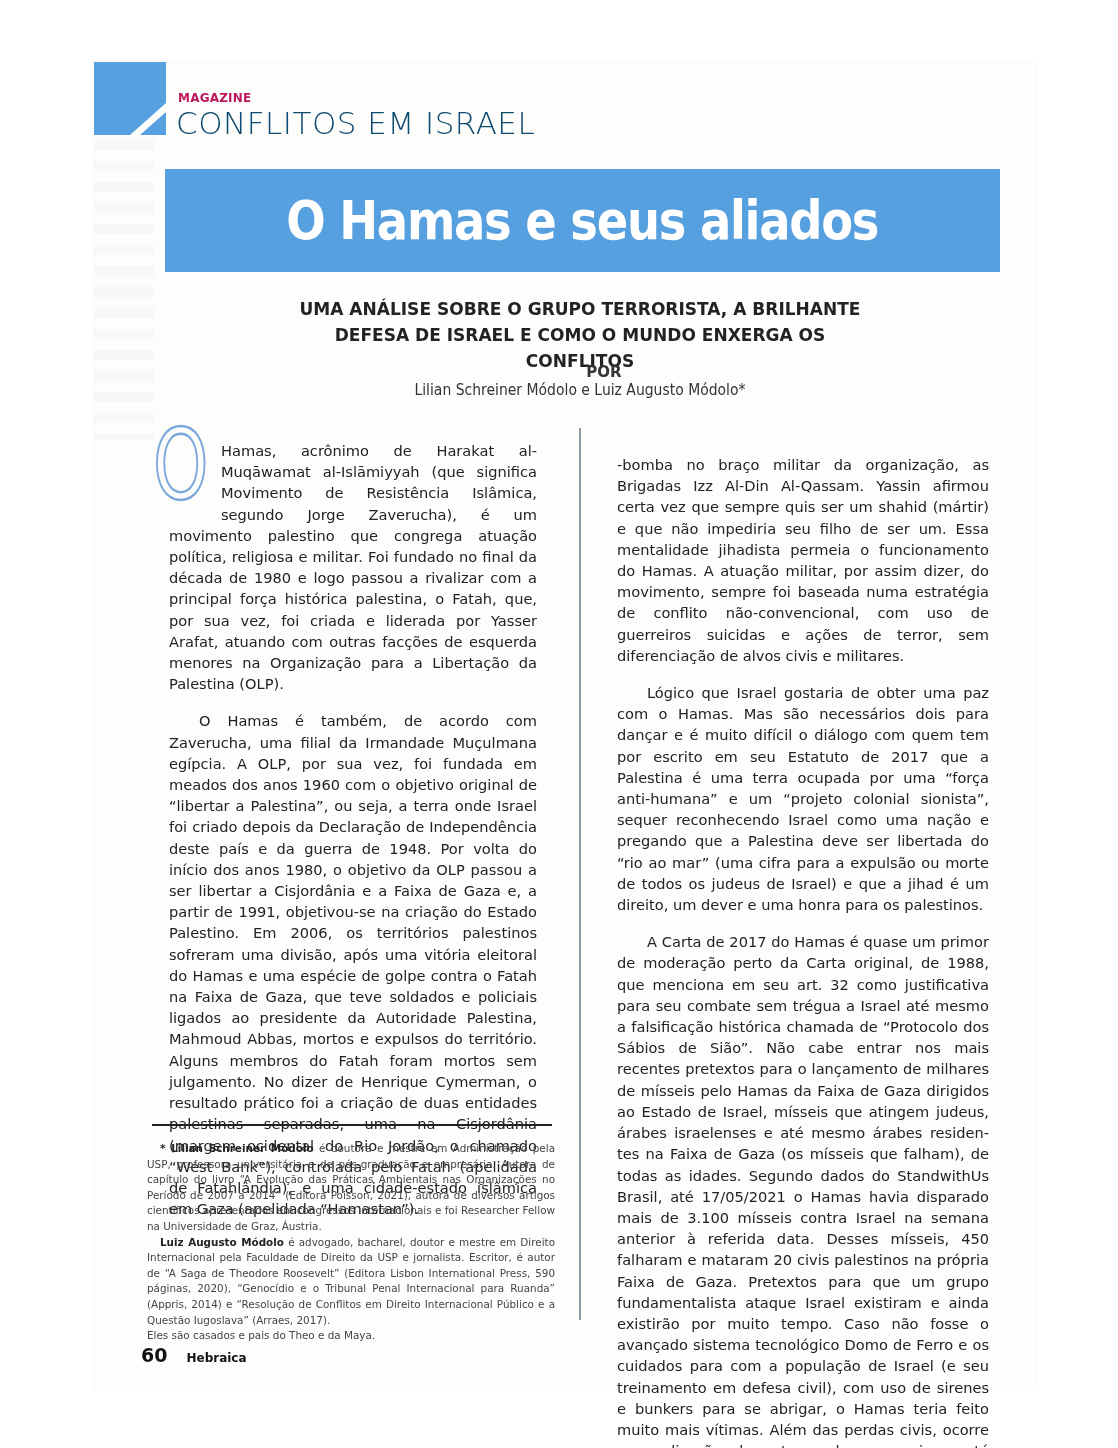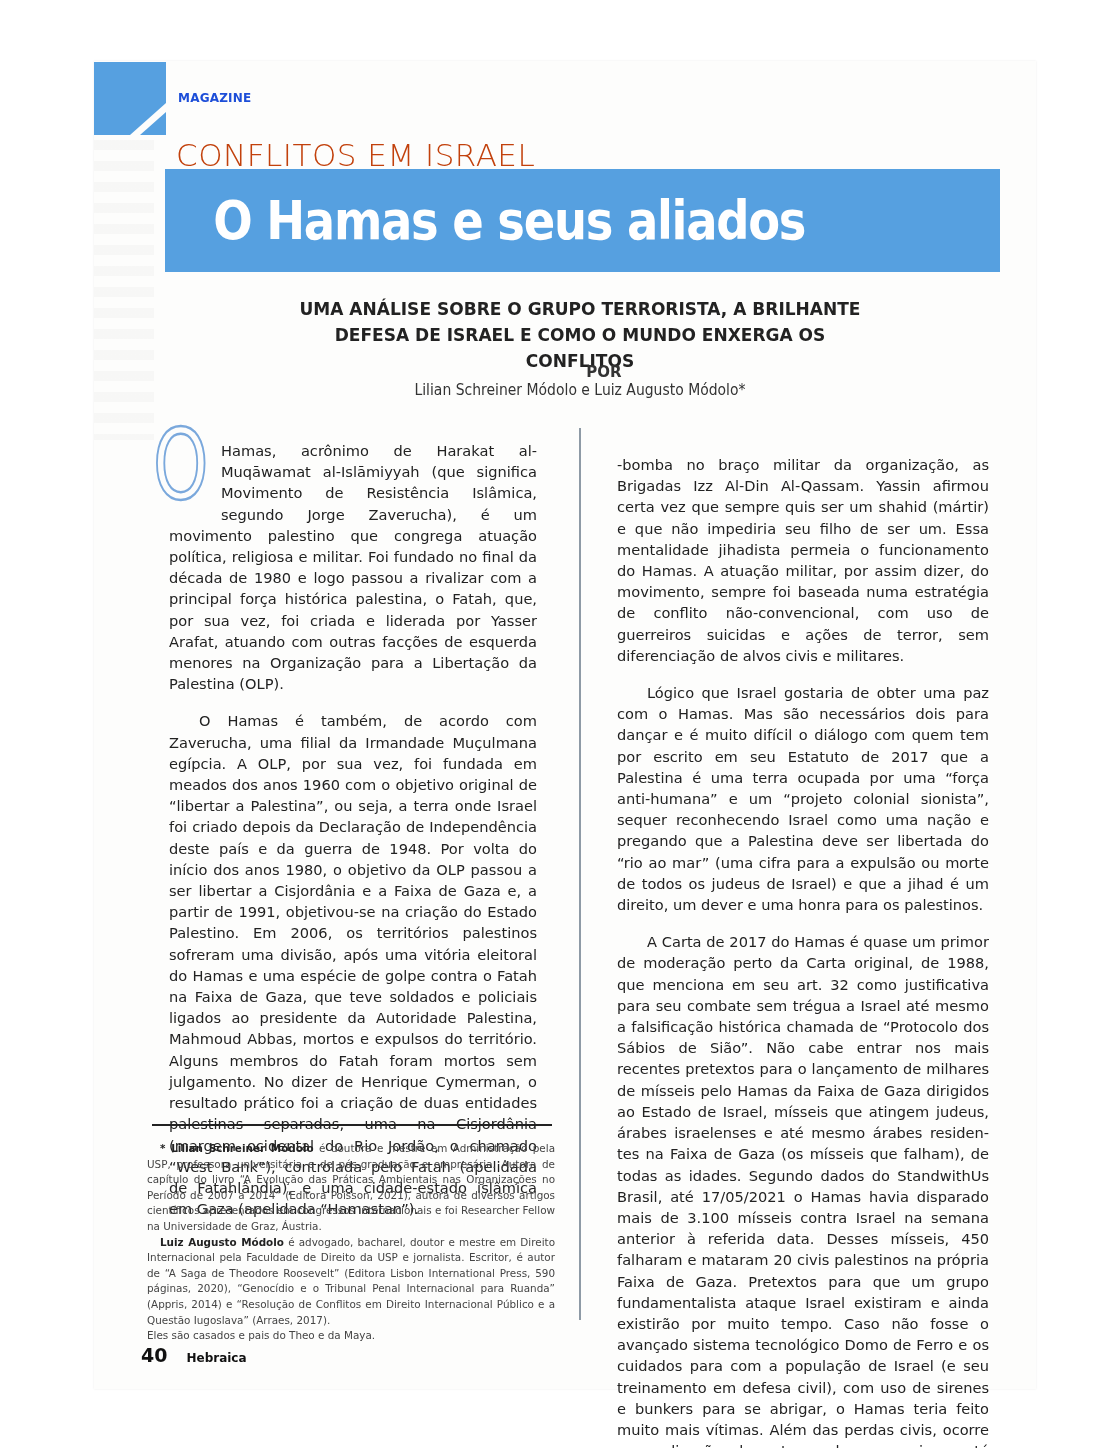--- a/index.html
+++ b/index.html
@@ -11,33 +11,32 @@
   }
   .page {
     position: absolute; left: 94px; top: 61px; width: 942px; height: 1328px;
     background: #fdfdfc;
     box-shadow: 0 0 2px rgba(0,0,0,0.08);
   }
   .logo { position: absolute; left: 94px; top: 62px; width: 72px; height: 73px; }
   .section-kicker {
     position: absolute; left: 178px; top: 91px;
     font-family: "DejaVu Sans", sans-serif; font-weight: bold; font-size: 12px;
-    letter-spacing: 0.2px; color: #1d4ed8;
+    letter-spacing: 0.2px; color: #be185d;
   }
   .section-title {
     position: absolute; left: 176px; top: 104px;
     font-family: "DejaVu Sans", sans-serif; font-weight: 300; font-size: 31px;
-    letter-spacing: 0.5px; color: #c2410c; line-height: 38px;
+    letter-spacing: 0.5px; color: #0c4a6e; line-height: 38px;
     font-stretch: condensed;
-    margin-top: 32px;
   }
   .banner {
     position: absolute; left: 165px; top: 169px; width: 835px; height: 103px;
     background: #56a0e0;
-    display: flex; align-items: center; justify-content: flex-start;
+    display: flex; align-items: center; justify-content: center;
   }
   .banner-title {
     color: #ffffff; font-family: "DejaVu Sans", sans-serif; font-weight: bold;
     font-size: 54px; letter-spacing: -1.5px; transform: scaleX(0.86);
     white-space: nowrap;
   }
   .subtitle {
     position: absolute; left: 260px; top: 296px; width: 640px; text-align: center;
     font-family: "DejaVu Sans", sans-serif; font-weight: bold; font-size: 18.5px;
     line-height: 26px; color: #222; transform: scaleX(0.92); transform-origin: center;
@@ -128,15 +127,15 @@
 
 <div class="fn-rule"></div>
 
 <div class="footnotes">
   <p><b>* Lilian Schreiner Módolo</b><span> é doutora e mestre em Administração pela USP, professora universitária e de pós-graduação e empresária. Autora de capítulo do livro “A Evolução das Práticas Ambientais nas Organizações no Período de 2007 a 2014” (Editora Poisson, 2021), autora de diversos artigos científicos apresentados em congressos internacio­nais e foi Researcher Fellow na Universidade de Graz, Áustria.</span></p>
   <p><b>Luiz Augusto Módolo</b><span> é advogado, bacharel, doutor e mestre em Direito In­ternacional pela Faculdade de Direito da USP e jornalista. Escritor, é autor de “A Saga de Theodore Roosevelt” (Editora Lisbon International Press, 590 páginas, 2020), “Genocídio e o Tribunal Penal Internacional para Ruanda” (Appris, 2014) e “Resolução de Conflitos em Direito Internacional Público e a Questão Iugoslava” (Arraes, 2017).</span></p>
   <p><span>Eles são casados e pais do Theo e da Maya.</span></p>
 </div>
 
 <div class="folio">
-  <span class="folio-num">40</span>
+  <span class="folio-num">60</span>
   <span class="folio-mag">Hebraica</span>
 </div>
 
 </body></html>

